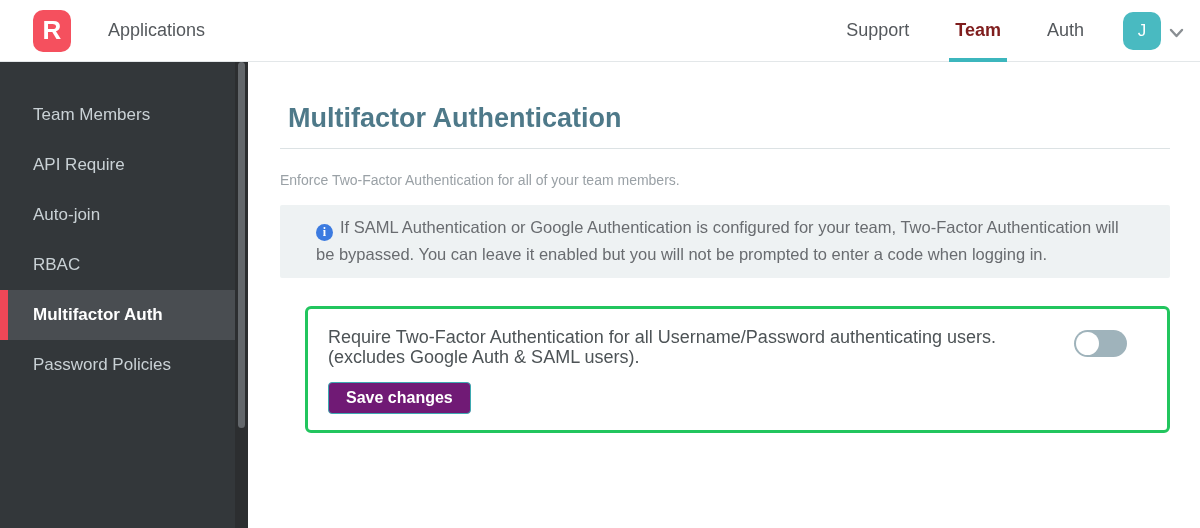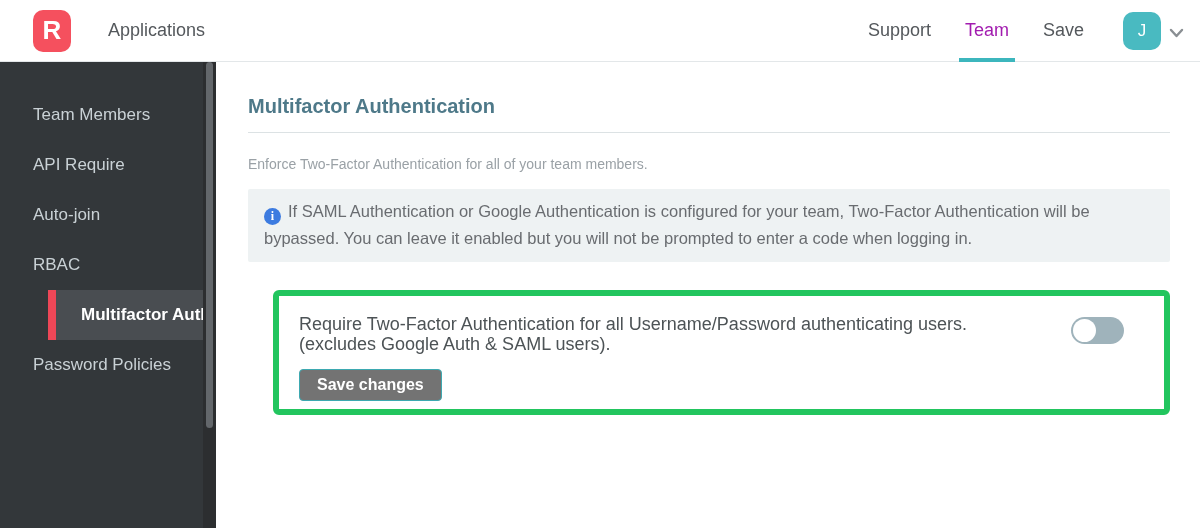--- a/index.html
+++ b/index.html
@@ -13,82 +13,82 @@
   
   .header { height:62px; border-bottom:1px solid #e3e7e9; display:flex; align-items:center; background:#fff; position:relative; }
   .logo {
     width:38px; height:42px; margin-left:33px; flex-shrink:0;
     background:#f5505e; border-radius:10px;
     color:#fff; font-weight:700; font-size:26px;
     display:flex; align-items:center; justify-content:center;
   }
   .nav-left { display:flex; height:100%; margin-left:37px;flex-direction:column; }
   .nav-left .nav-item { margin-right:42px; }
-  .nav-right { display:flex; height:100%; margin-left:auto; }
+  .nav-right { display:flex; height:100%; margin-left:auto;gap:12px; }
   .nav-right .nav-item { margin-left:34px; }
   .nav-item {
     display:flex; align-items:center; height:100%;
     font-size:18px; color:#54585c; cursor:pointer; position:relative; white-space:nowrap;
   }
-  .nav-item.active { color:#a21caf; font-weight:400; }
+  .nav-item.active { color:#7f1d1d; font-weight:700; }
   .nav-item.active::after {
     content:""; position:absolute; left:-6px; right:-6px; bottom:-1px; height:4px; background:#3cb6bd;
   }
   .avatar {
     width:38px; height:38px; margin-left:39px; flex-shrink:0;
     background:#49bac1; border-radius:10px;
     color:#fff; font-size:17px;
     display:flex; align-items:center; justify-content:center; cursor:pointer;
   }
   .chevron { margin:4px 14px 0 6px; cursor:pointer; }
 
   
   .layout { display:flex; height:466px; }
 
   
-  .sidebar { width:216px; flex-shrink:0; background:#33373a; position:relative; overflow:hidden; }
+  .sidebar { width:248px; flex-shrink:0; background:#33373a; position:relative; overflow:hidden; }
   .side-nav { padding-top:28px; }
   .side-item {
     height:50px; line-height:50px; padding-left:33px;
     font-size:17px; color:#c9d1d5; cursor:pointer; white-space:nowrap;
   }
   .side-item.active {
     background:#494d51; border-left:8px solid #ee4757; padding-left:25px;
-    color:#ffffff; font-weight:600;margin-left:48px;
+    color:#ffffff; font-weight:600;
   }
   .scroll-track { position:absolute; top:0; right:0; width:13px; height:100%; background:#2c2e30; }
   .scroll-thumb { position:absolute; top:0; right:3px; width:7px; height:366px; background:#63676b; border-radius:4px; }
 
   
   .main { flex:1; padding:33px 30px 0 32px; background:#fff; }
-  .page-title { margin:0; font-size:20px; font-weight:700; color:#4e7989; }
+  .page-title { margin:8px; font-size:27px; font-weight:700; color:#4e7989; }
   .divider { border:none; border-top:1px solid #dce2e4; margin:14px 0 0; }
   .desc { margin:23px 0 0; font-size:14px; color:#9aa1a6; }
 
   .info-box {
     margin-top:17px; background:#eef2f3; border-radius:2px;
-    padding:9px 16px 11px; font-size:16.5px; line-height:26px; color:#696c70;
+    padding:9px 36px 11px; font-size:16.5px; line-height:26px; color:#696c70;
   }
   .info-icon {
     display:inline-flex; width:17px; height:17px; border-radius:50%;
     background:#3c7be0; color:#fff; font-size:12px; font-weight:700;
     font-family:"Liberation Serif","DejaVu Serif",serif;
     align-items:center; justify-content:center;
     vertical-align:-3px; margin-right:7px;
   }
 
   .card {
-    margin:28px 0 0 25px; border:6px solid #22c55e; border-radius:6px;
-    padding:18px 20px 8px; display:flex; justify-content:space-between; align-items:flex-start;
+    margin:28px 0 0 25px; border:3px solid #22c55e; border-radius:6px;
+    padding:18px 20px 16px; display:flex; justify-content:space-between; align-items:flex-start;
     background:#fff;
   }
   .card-text { font-size:18px; line-height:20px; color:#4d5356; max-width:740px; }
   .save-btn {
     margin-top:15px; display:inline-block;
-    background:#737373; border:1px solid #3da9b1; border-radius:4px;
+    background:#701a75; border:1px solid #3da9b1; border-radius:4px;
     color:#fff; font-weight:700; font-size:16px; padding:6px 17px;
     font-family:inherit; cursor:pointer;
   }
   .toggle {
     width:53px; height:27px; border-radius:14px; background:#9fb3bb;
     position:relative; flex-shrink:0; margin-top:3px; margin-right:20px; cursor:pointer;
   }
   .knob { position:absolute; left:2px; top:2px; width:23px; height:23px; border-radius:50%; background:#fff; }
 </style>
 </head>
@@ -102,21 +102,21 @@
       <a class="nav-item">Applications</a>
 
     </nav>
 
   <nav class="nav-right">
 
       <a class="nav-item">Support</a>
 
       <a class="nav-item active">Team</a>
 
-      <a class="nav-item">Save</a>
+      <a class="nav-item">Auth</a>
     </nav>
 
   <div class="avatar">J</div>
   <svg class="chevron" width="19" height="19" viewBox="0 0 19 19">
     <polyline points="4,7 9.5,13 15,7" fill="none" stroke="#8a8f93" stroke-width="2.4" stroke-linecap="round" stroke-linejoin="round"></polyline>
   </svg>
 </header>
 
 <div class="layout">
 

